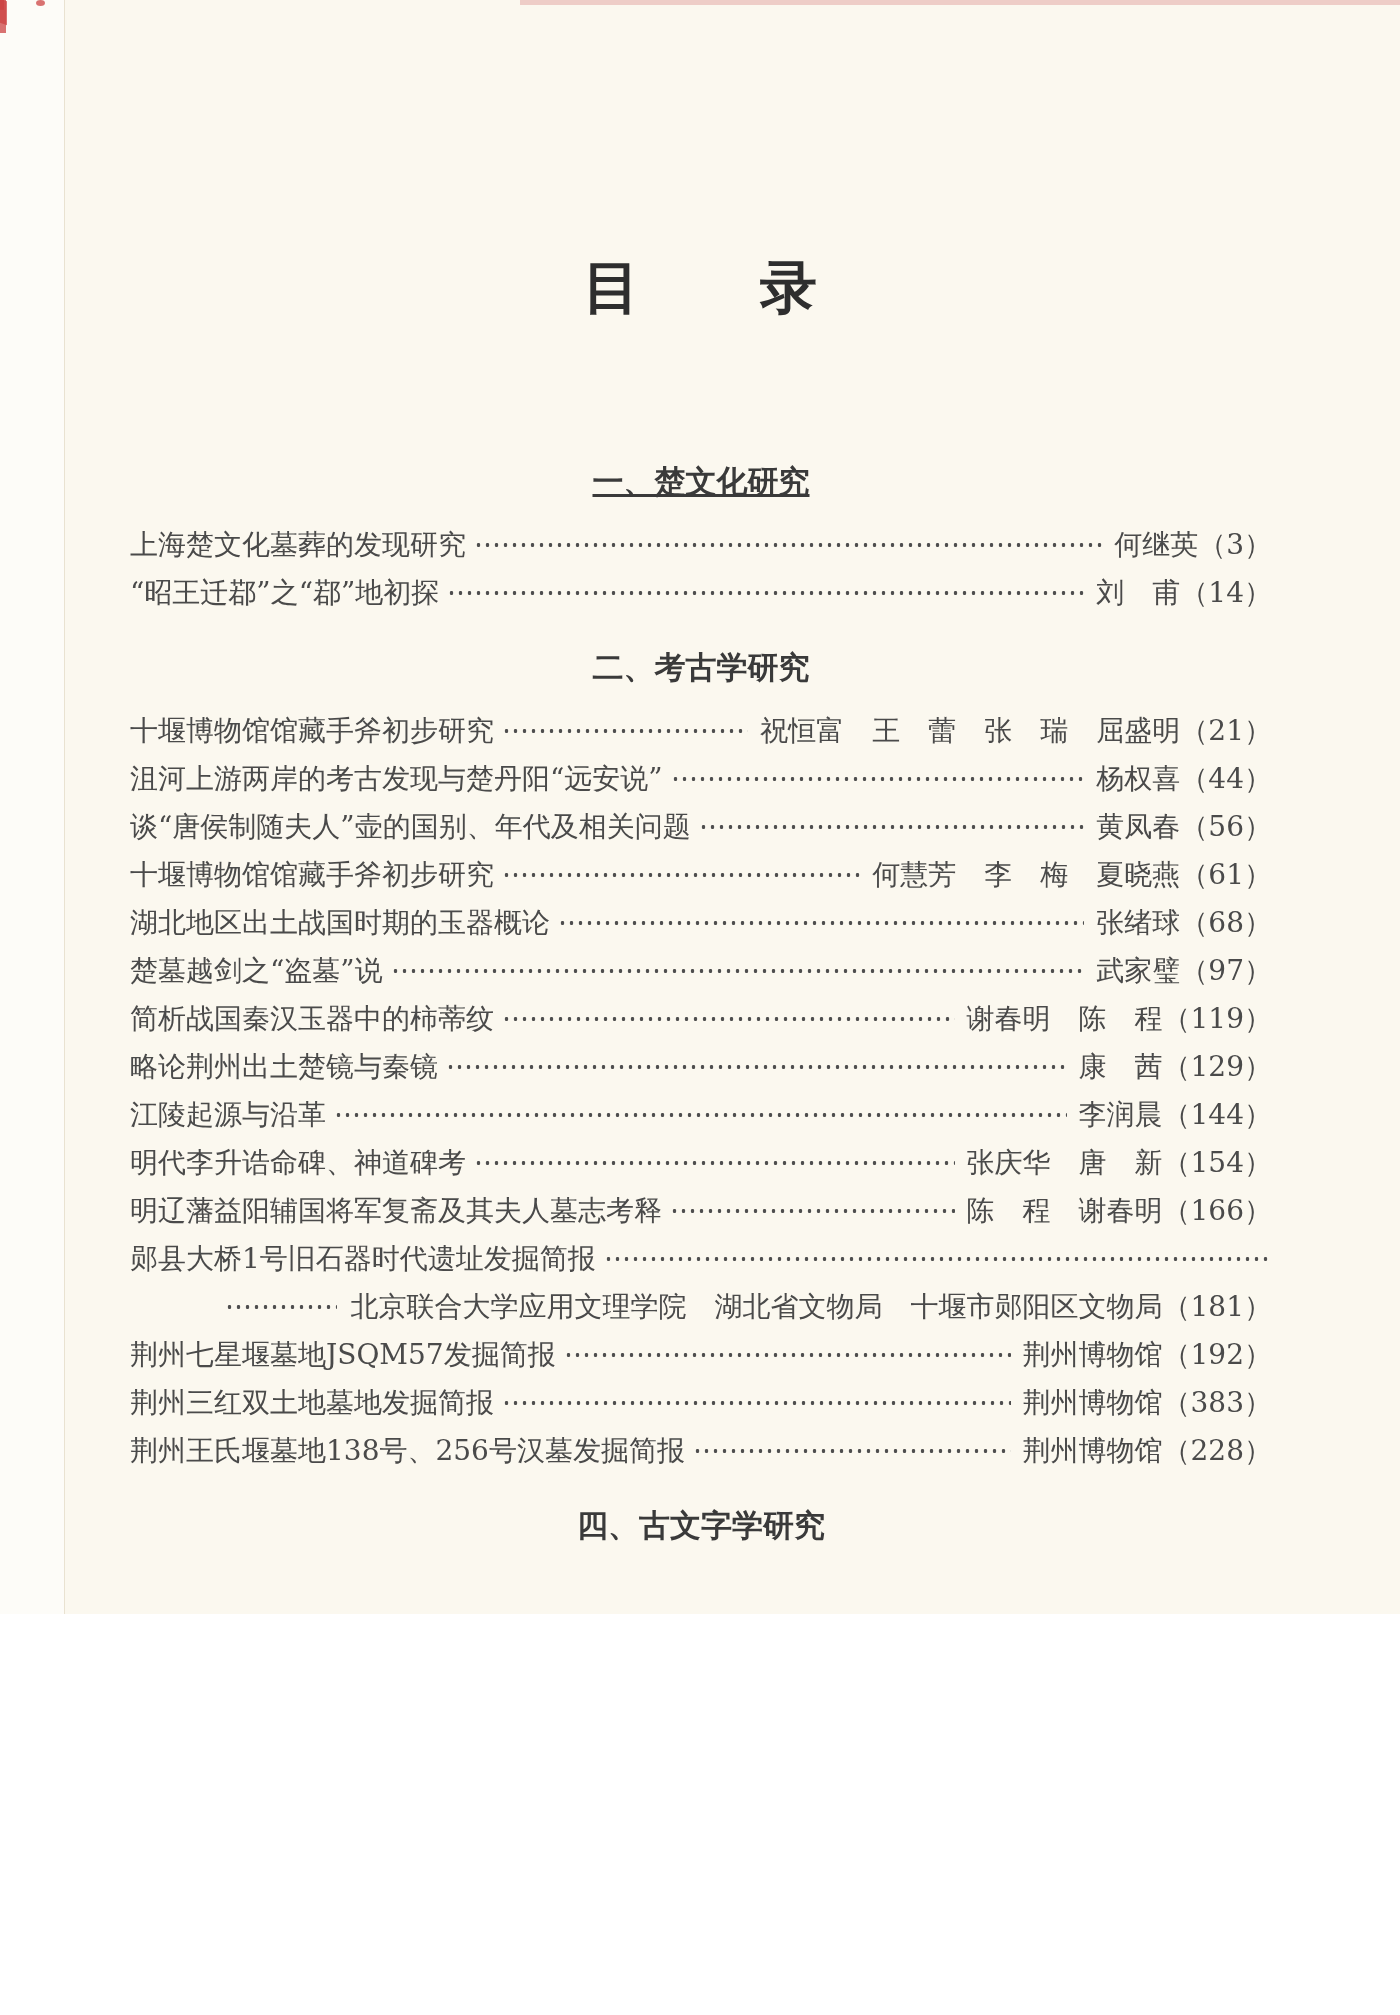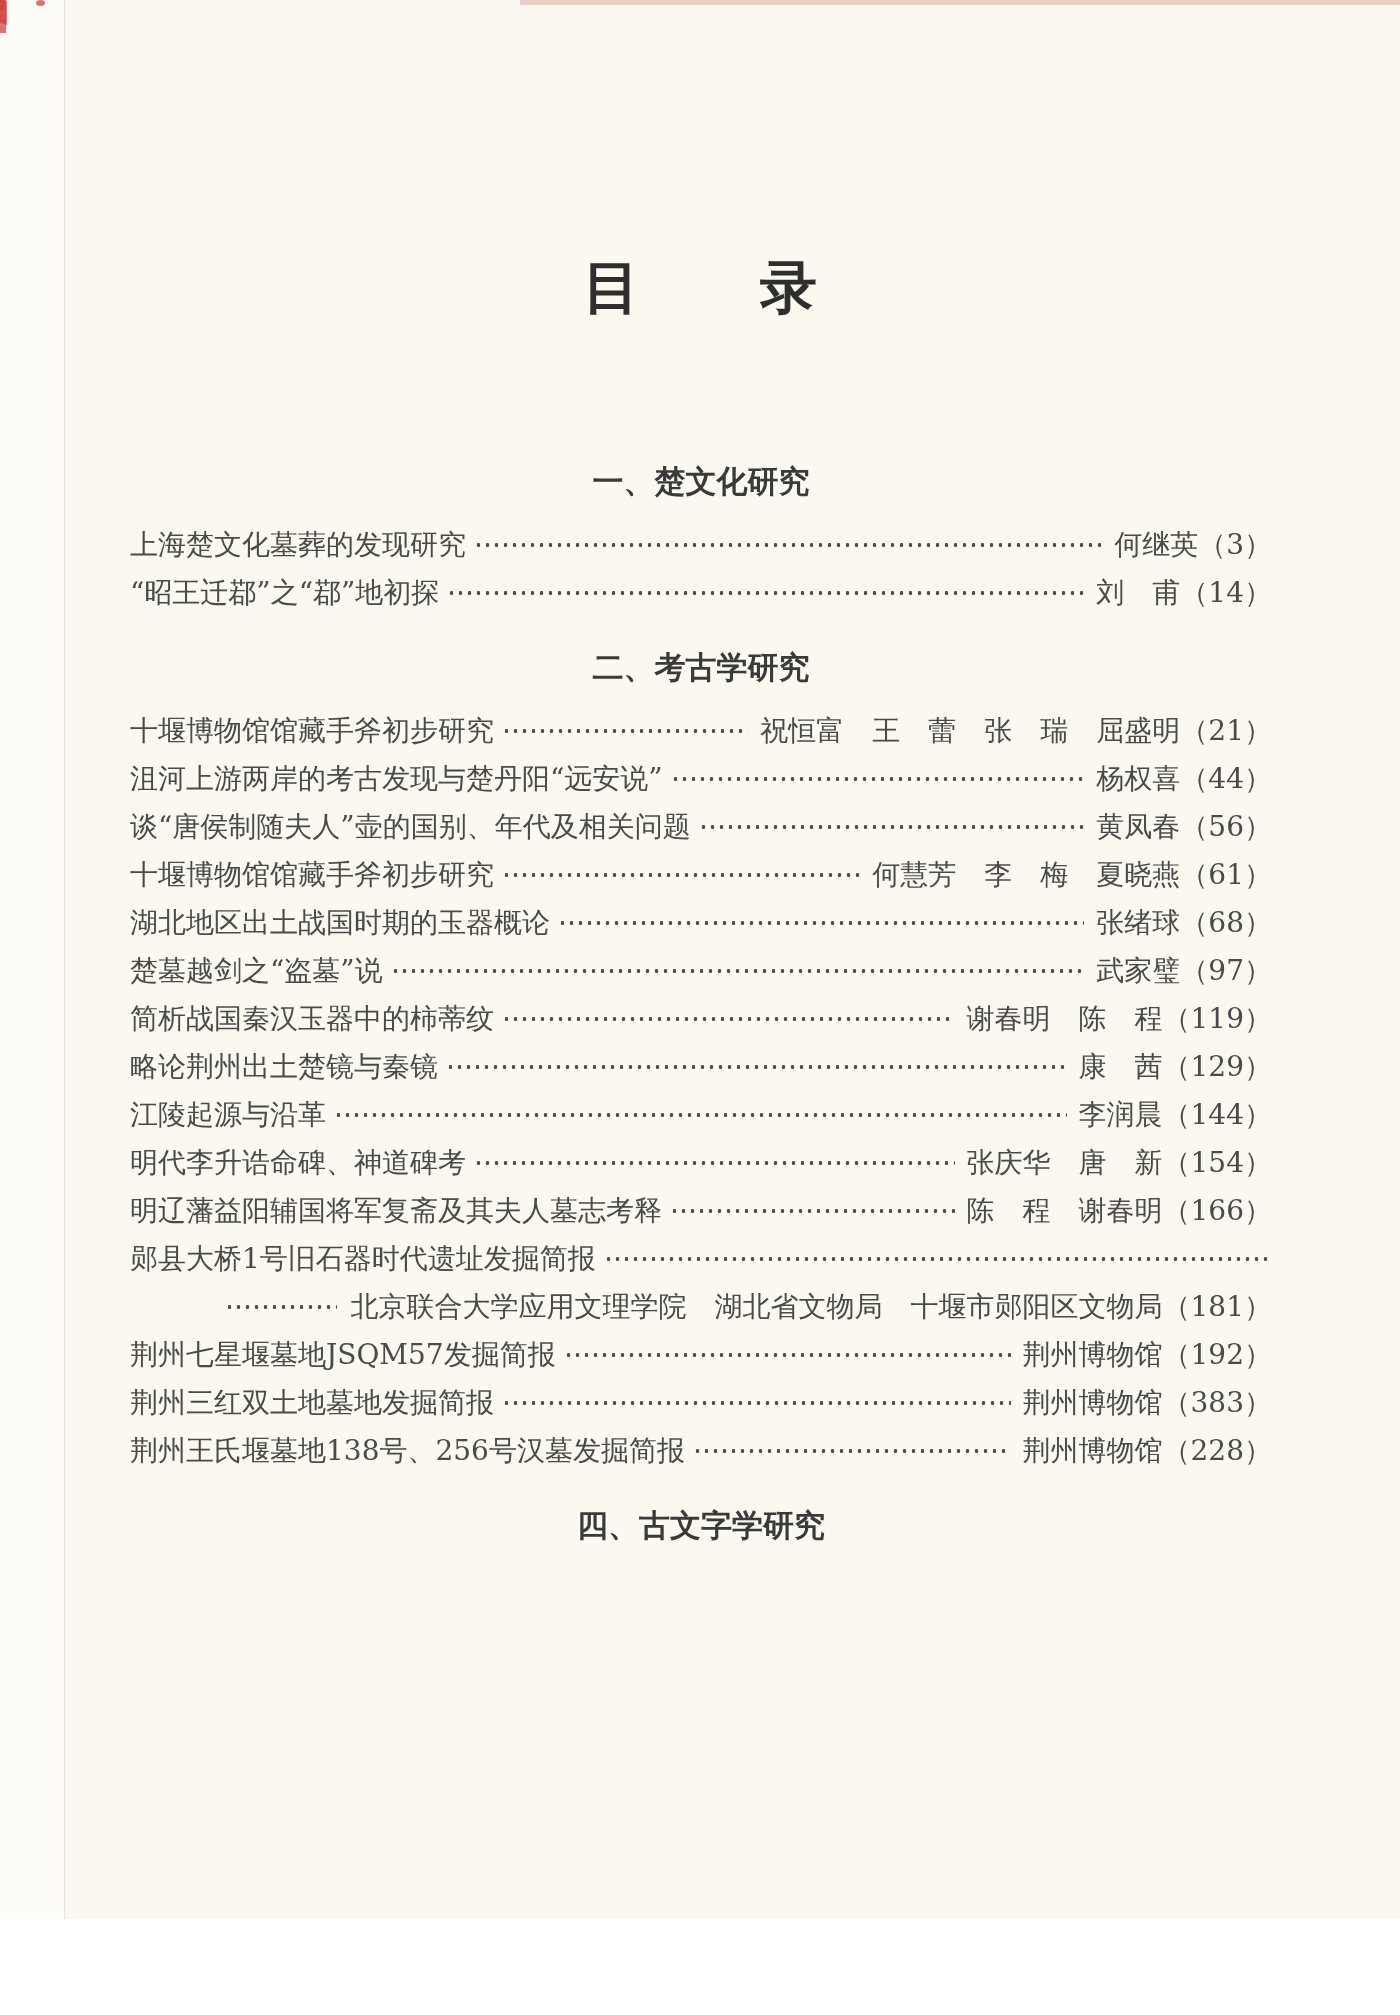--- a/index.html
+++ b/index.html
@@ -1,18 +1,18 @@
 <!DOCTYPE html>
 <html><head>
 <meta charset="utf-8">
 <style>
   html,body { margin:0; padding:0; }
   .page {
     position:relative;
-    width:1400px; height:1919px;
+    width:1400px; height:1614px;
     background:#fbf8ef;
     font-family:"DejaVu Serif", serif;
     color:#4a4a4a;
     overflow:hidden;
   }
   .edge-strip {
     position:absolute; left:0; top:0; bottom:0; width:64px;
     background:#fdfcf8;
     border-right:1px solid #e9e2d1;
   }
@@ -37,21 +37,21 @@
   }
   .section-heading {
     margin:30px 0 18px 0;
     text-align:center;
     font-family:"DejaVu Sans", sans-serif;
     font-size:31px;
     line-height:1.35;
     font-weight:bold;
     color:#3a3a3a;
   }
-  .section-heading.first { margin-top:140px; }
+  .section-heading.first { margin-top:140px;text-decoration:underline; }
   .entries { width:100%; }
   .toc-row {
     display:flex;
     align-items:center;
     font-size:28px;
     line-height:48px;
     height:48px;
     white-space:nowrap;
     text-align:center;
   }

